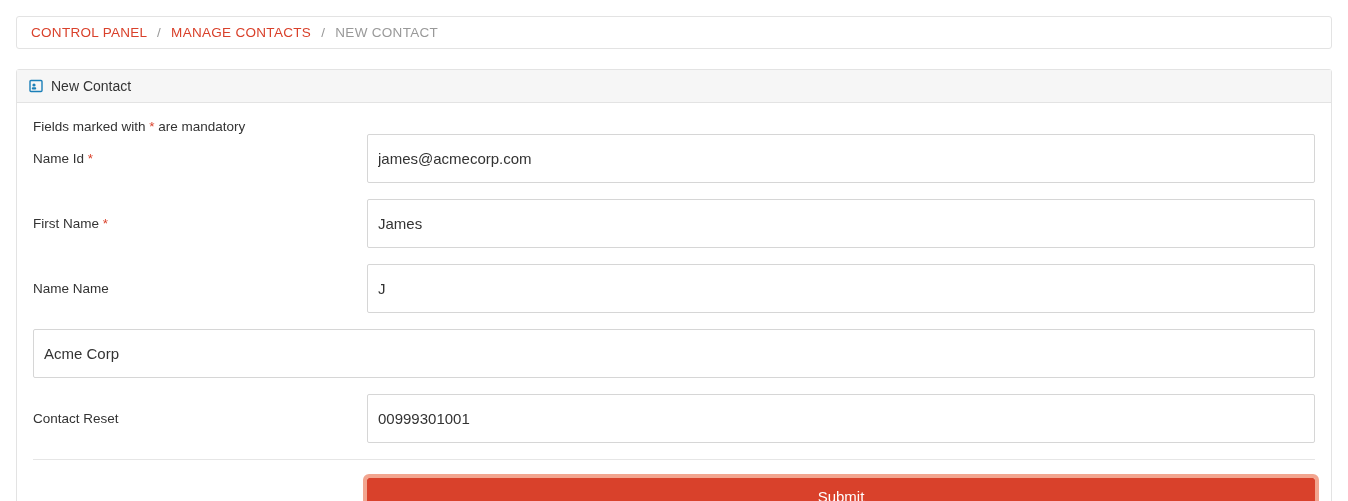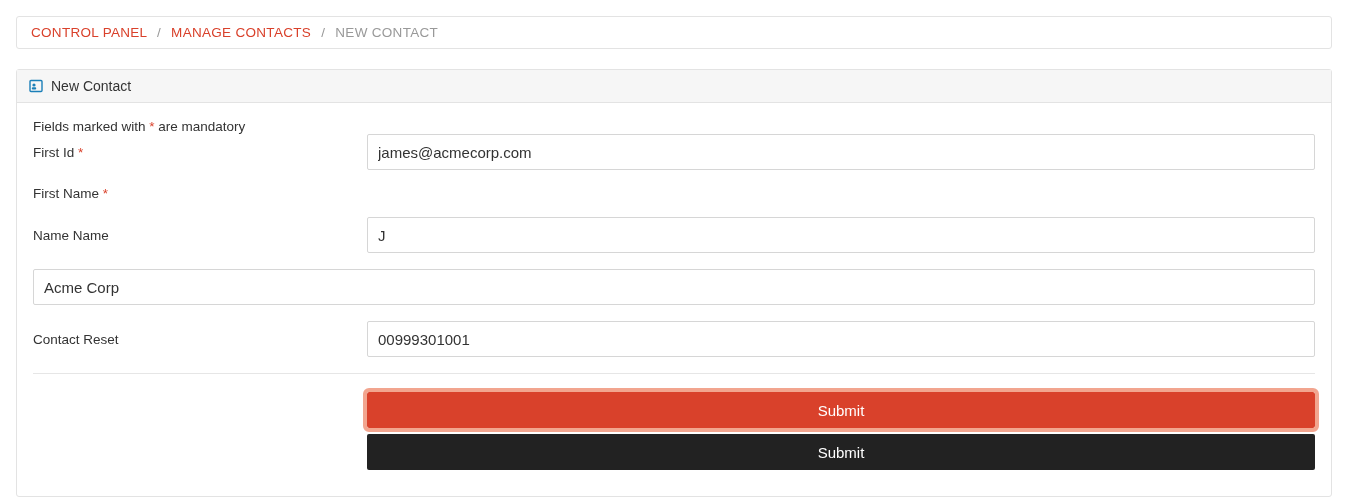--- a/index.html
+++ b/index.html
@@ -81,21 +81,21 @@
     width: 334px;
     font-size: 13.5px;
     color: #333;
     padding-right: 10px;
   }
   .form-row .field {
     flex: 1;
   }
   .form-row input[type="text"] {
     width: 100%;
-    height: 36px;
+    height: 49px;
     border: 1px solid #d6d6d6;
     border-radius: 2px;
     padding: 6px 10px;
     font-size: 15px;
     color: #333;
     font-family: inherit;
   }
 
   .divider {
     border: none;
@@ -153,30 +153,33 @@
     </div>
 
     <div class="panel-body">
 
       <div class="mandatory-note">
         <span>Fields marked with </span><span class="req">*</span><span> are mandatory</span>
       </div>
 
       <div class="form-row">
         <div class="label">
-          <span>First Id </span><span class="req">*</span>
+          <span>Name Id </span><span class="req">*</span>
         </div>
         <div class="field">
           <input type="text" value="james@acmecorp.com" style="">
         </div>
       </div>
 
       <div class="form-row">
         <div class="label">
           <span>First Name </span><span class="req">*</span>
+        </div>
+        <div class="field">
+          <input type="text" value="James" style="">
         </div>
       </div>
 
       <div class="form-row">
         <div class="label">Name Name</div>
         <div class="field">
           <input type="text" value="J" style="">
         </div>
       </div>
 

